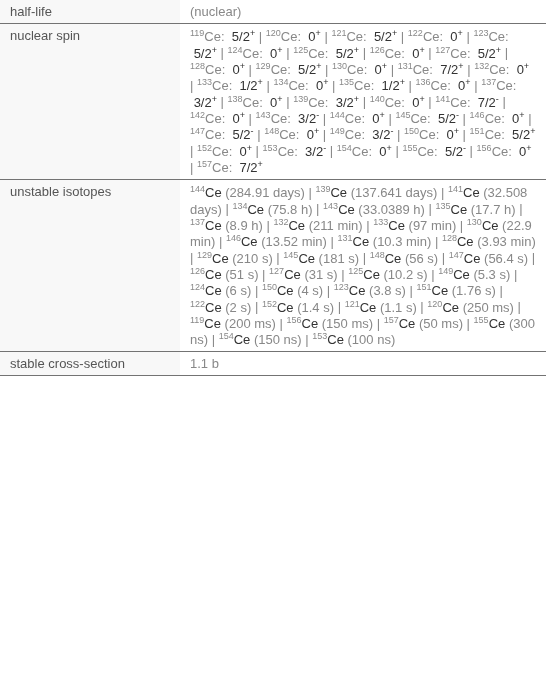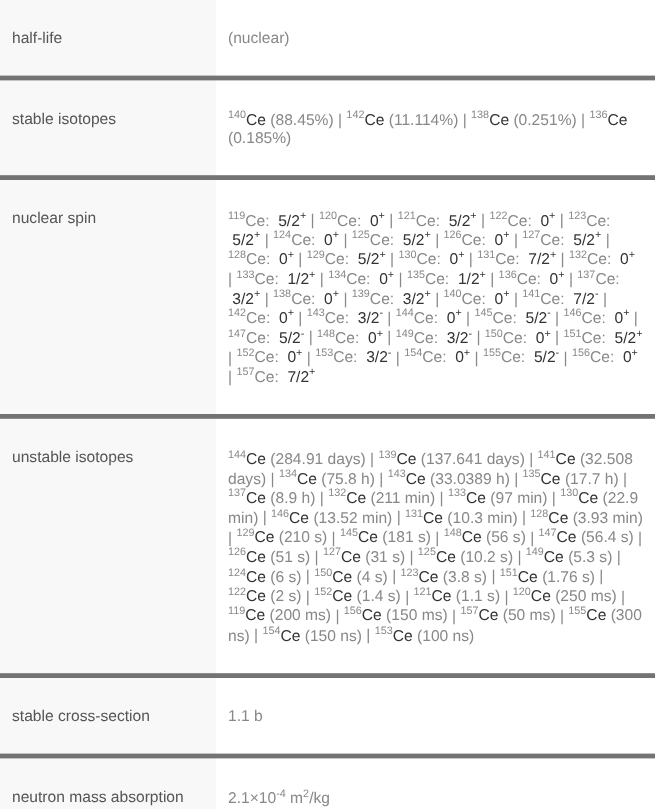--- a/index.html
+++ b/index.html
@@ -1,46 +1,38 @@
 <!DOCTYPE html>
 <html><head>
   <meta charset="utf-8">
   <style>
     * { margin: 0; padding: 0; box-sizing: border-box; }
     body { font-family: Arial, sans-serif; font-size: 13px; color: #333; background: #fff; width: 546px; }
     table { width: 100%; border-collapse: collapse; }
-    td { padding: 24px 10px; border-bottom: 4px solid #737373; vertical-align: top; }
+    td { padding: 4px 10px; border-bottom: 1px solid #737373; vertical-align: top; }
     td.label { width: 180px; background: #f8f8f8; color: #555; }
     td.value { background: #fff; color: #888; }
     .bold { color: #333; font-weight: normal; }
     sup { font-size: 9px; vertical-align: super; }
   </style>
 </head>
 <body>
 
 <table>
   <tbody>
       <tr>
     <td class="label">half-life</td>
     <td class="value">(nuclear)</td>
   </tr>
   <tr>
-    <td class="label">stable isotopes</td>
-    <td class="value" id="stable-cell"><span><sup>140</sup><span class="bold">Ce</span> (88.45%)</span> | <span><sup>142</sup><span class="bold">Ce</span> (11.114%)</span> | <span><sup>138</sup><span class="bold">Ce</span> (0.251%)</span> | <span><sup>136</sup><span class="bold">Ce</span> (0.185%)</span></td>
-  </tr>
-  <tr>
     <td class="label">nuclear spin</td>
     <td class="value" id="spin-cell"><span><sup>119</sup>Ce: &nbsp;<span class="bold">5/2<sup>+</sup></span></span> | <span><sup>120</sup>Ce: &nbsp;<span class="bold">0<sup>+</sup></span></span> | <span><sup>121</sup>Ce: &nbsp;<span class="bold">5/2<sup>+</sup></span></span> | <span><sup>122</sup>Ce: &nbsp;<span class="bold">0<sup>+</sup></span></span> | <span><sup>123</sup>Ce: &nbsp;<span class="bold">5/2<sup>+</sup></span></span> | <span><sup>124</sup>Ce: &nbsp;<span class="bold">0<sup>+</sup></span></span> | <span><sup>125</sup>Ce: &nbsp;<span class="bold">5/2<sup>+</sup></span></span> | <span><sup>126</sup>Ce: &nbsp;<span class="bold">0<sup>+</sup></span></span> | <span><sup>127</sup>Ce: &nbsp;<span class="bold">5/2<sup>+</sup></span></span> | <span><sup>128</sup>Ce: &nbsp;<span class="bold">0<sup>+</sup></span></span> | <span><sup>129</sup>Ce: &nbsp;<span class="bold">5/2<sup>+</sup></span></span> | <span><sup>130</sup>Ce: &nbsp;<span class="bold">0<sup>+</sup></span></span> | <span><sup>131</sup>Ce: &nbsp;<span class="bold">7/2<sup>+</sup></span></span> | <span><sup>132</sup>Ce: &nbsp;<span class="bold">0<sup>+</sup></span></span> | <span><sup>133</sup>Ce: &nbsp;<span class="bold">1/2<sup>+</sup></span></span> | <span><sup>134</sup>Ce: &nbsp;<span class="bold">0<sup>+</sup></span></span> | <span><sup>135</sup>Ce: &nbsp;<span class="bold">1/2<sup>+</sup></span></span> | <span><sup>136</sup>Ce: &nbsp;<span class="bold">0<sup>+</sup></span></span> | <span><sup>137</sup>Ce: &nbsp;<span class="bold">3/2<sup>+</sup></span></span> | <span><sup>138</sup>Ce: &nbsp;<span class="bold">0<sup>+</sup></span></span> | <span><sup>139</sup>Ce: &nbsp;<span class="bold">3/2<sup>+</sup></span></span> | <span><sup>140</sup>Ce: &nbsp;<span class="bold">0<sup>+</sup></span></span> | <span><sup>141</sup>Ce: &nbsp;<span class="bold">7/2<sup>-</sup></span></span> | <span><sup>142</sup>Ce: &nbsp;<span class="bold">0<sup>+</sup></span></span> | <span><sup>143</sup>Ce: &nbsp;<span class="bold">3/2<sup>-</sup></span></span> | <span><sup>144</sup>Ce: &nbsp;<span class="bold">0<sup>+</sup></span></span> | <span><sup>145</sup>Ce: &nbsp;<span class="bold">5/2<sup>-</sup></span></span> | <span><sup>146</sup>Ce: &nbsp;<span class="bold">0<sup>+</sup></span></span> | <span><sup>147</sup>Ce: &nbsp;<span class="bold">5/2<sup>-</sup></span></span> | <span><sup>148</sup>Ce: &nbsp;<span class="bold">0<sup>+</sup></span></span> | <span><sup>149</sup>Ce: &nbsp;<span class="bold">3/2<sup>-</sup></span></span> | <span><sup>150</sup>Ce: &nbsp;<span class="bold">0<sup>+</sup></span></span> | <span><sup>151</sup>Ce: &nbsp;<span class="bold">5/2<sup>+</sup></span></span> | <span><sup>152</sup>Ce: &nbsp;<span class="bold">0<sup>+</sup></span></span> | <span><sup>153</sup>Ce: &nbsp;<span class="bold">3/2<sup>-</sup></span></span> | <span><sup>154</sup>Ce: &nbsp;<span class="bold">0<sup>+</sup></span></span> | <span><sup>155</sup>Ce: &nbsp;<span class="bold">5/2<sup>-</sup></span></span> | <span><sup>156</sup>Ce: &nbsp;<span class="bold">0<sup>+</sup></span></span> | <span><sup>157</sup>Ce: &nbsp;<span class="bold">7/2<sup>+</sup></span></span></td>
   </tr>
   <tr>
     <td class="label">unstable isotopes</td>
     <td class="value" id="unstable-cell"><span><sup>144</sup><span class="bold">Ce</span> (284.91 days)</span> | <span><sup>139</sup><span class="bold">Ce</span> (137.641 days)</span> | <span><sup>141</sup><span class="bold">Ce</span> (32.508 days)</span> | <span><sup>134</sup><span class="bold">Ce</span> (75.8 h)</span> | <span><sup>143</sup><span class="bold">Ce</span> (33.0389 h)</span> | <span><sup>135</sup><span class="bold">Ce</span> (17.7 h)</span> | <span><sup>137</sup><span class="bold">Ce</span> (8.9 h)</span> | <span><sup>132</sup><span class="bold">Ce</span> (211 min)</span> | <span><sup>133</sup><span class="bold">Ce</span> (97 min)</span> | <span><sup>130</sup><span class="bold">Ce</span> (22.9 min)</span> | <span><sup>146</sup><span class="bold">Ce</span> (13.52 min)</span> | <span><sup>131</sup><span class="bold">Ce</span> (10.3 min)</span> | <span><sup>128</sup><span class="bold">Ce</span> (3.93 min)</span> | <span><sup>129</sup><span class="bold">Ce</span> (210 s)</span> | <span><sup>145</sup><span class="bold">Ce</span> (181 s)</span> | <span><sup>148</sup><span class="bold">Ce</span> (56 s)</span> | <span><sup>147</sup><span class="bold">Ce</span> (56.4 s)</span> | <span><sup>126</sup><span class="bold">Ce</span> (51 s)</span> | <span><sup>127</sup><span class="bold">Ce</span> (31 s)</span> | <span><sup>125</sup><span class="bold">Ce</span> (10.2 s)</span> | <span><sup>149</sup><span class="bold">Ce</span> (5.3 s)</span> | <span><sup>124</sup><span class="bold">Ce</span> (6 s)</span> | <span><sup>150</sup><span class="bold">Ce</span> (4 s)</span> | <span><sup>123</sup><span class="bold">Ce</span> (3.8 s)</span> | <span><sup>151</sup><span class="bold">Ce</span> (1.76 s)</span> | <span><sup>122</sup><span class="bold">Ce</span> (2 s)</span> | <span><sup>152</sup><span class="bold">Ce</span> (1.4 s)</span> | <span><sup>121</sup><span class="bold">Ce</span> (1.1 s)</span> | <span><sup>120</sup><span class="bold">Ce</span> (250 ms)</span> | <span><sup>119</sup><span class="bold">Ce</span> (200 ms)</span> | <span><sup>156</sup><span class="bold">Ce</span> (150 ms)</span> | <span><sup>157</sup><span class="bold">Ce</span> (50 ms)</span> | <span><sup>155</sup><span class="bold">Ce</span> (300 ns)</span> | <span><sup>154</sup><span class="bold">Ce</span> (150 ns)</span> | <span><sup>153</sup><span class="bold">Ce</span> (100 ns)</span></td>
   </tr>
   <tr>
     <td class="label">stable cross-section</td>
     <td class="value bold">1.1 b</td>
   </tr>
-  <tr>
-    <td class="label">neutron mass absorption</td>
-    <td class="value bold" id="nma-cell">2.1×10<sup>-4</sup> m<sup>2</sup>/kg</td>
-  </tr>
 </tbody>
   </table>
 
 </body></html>

